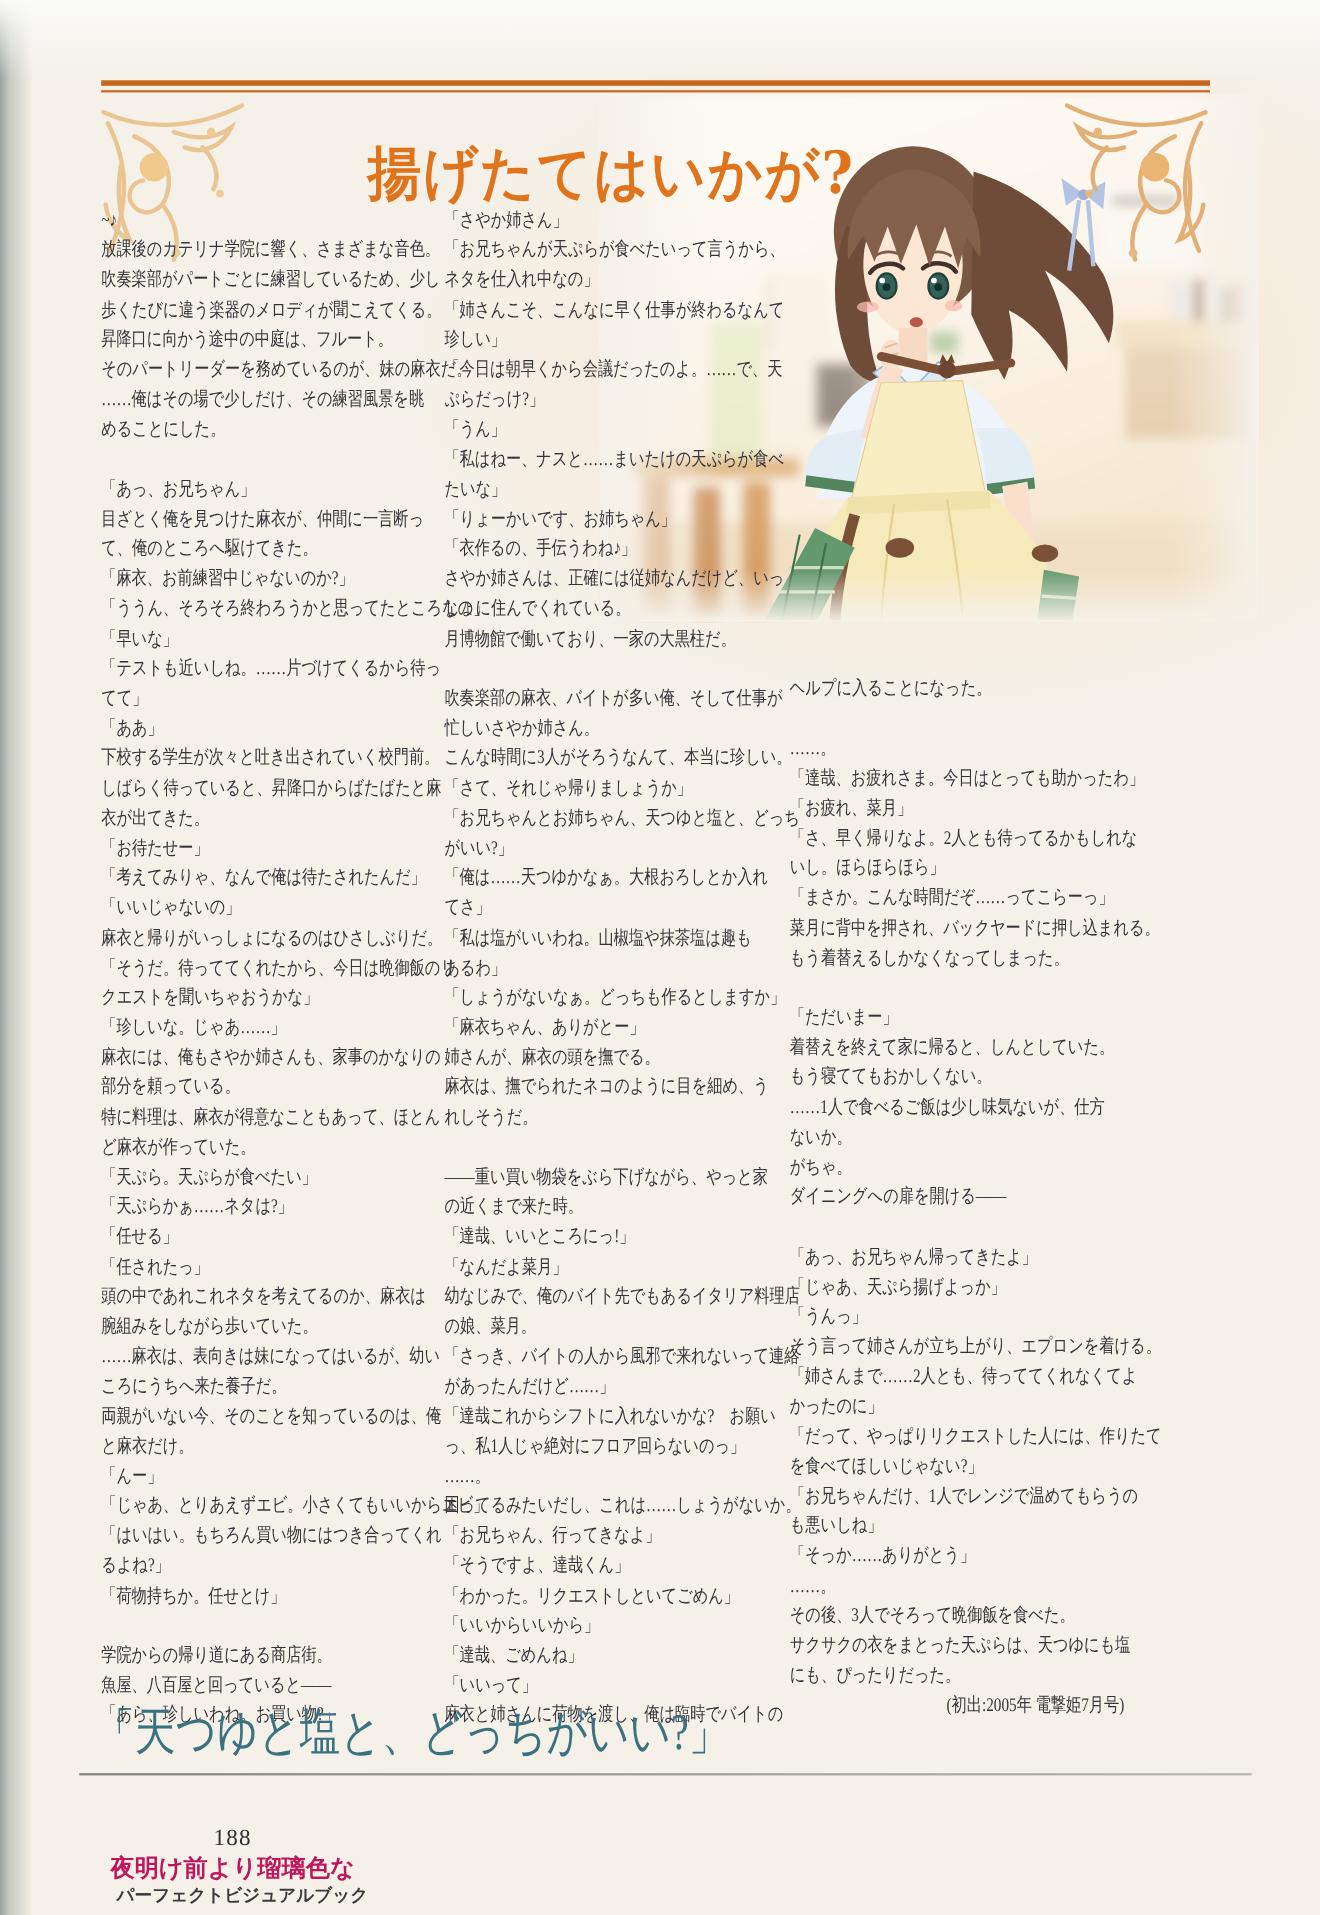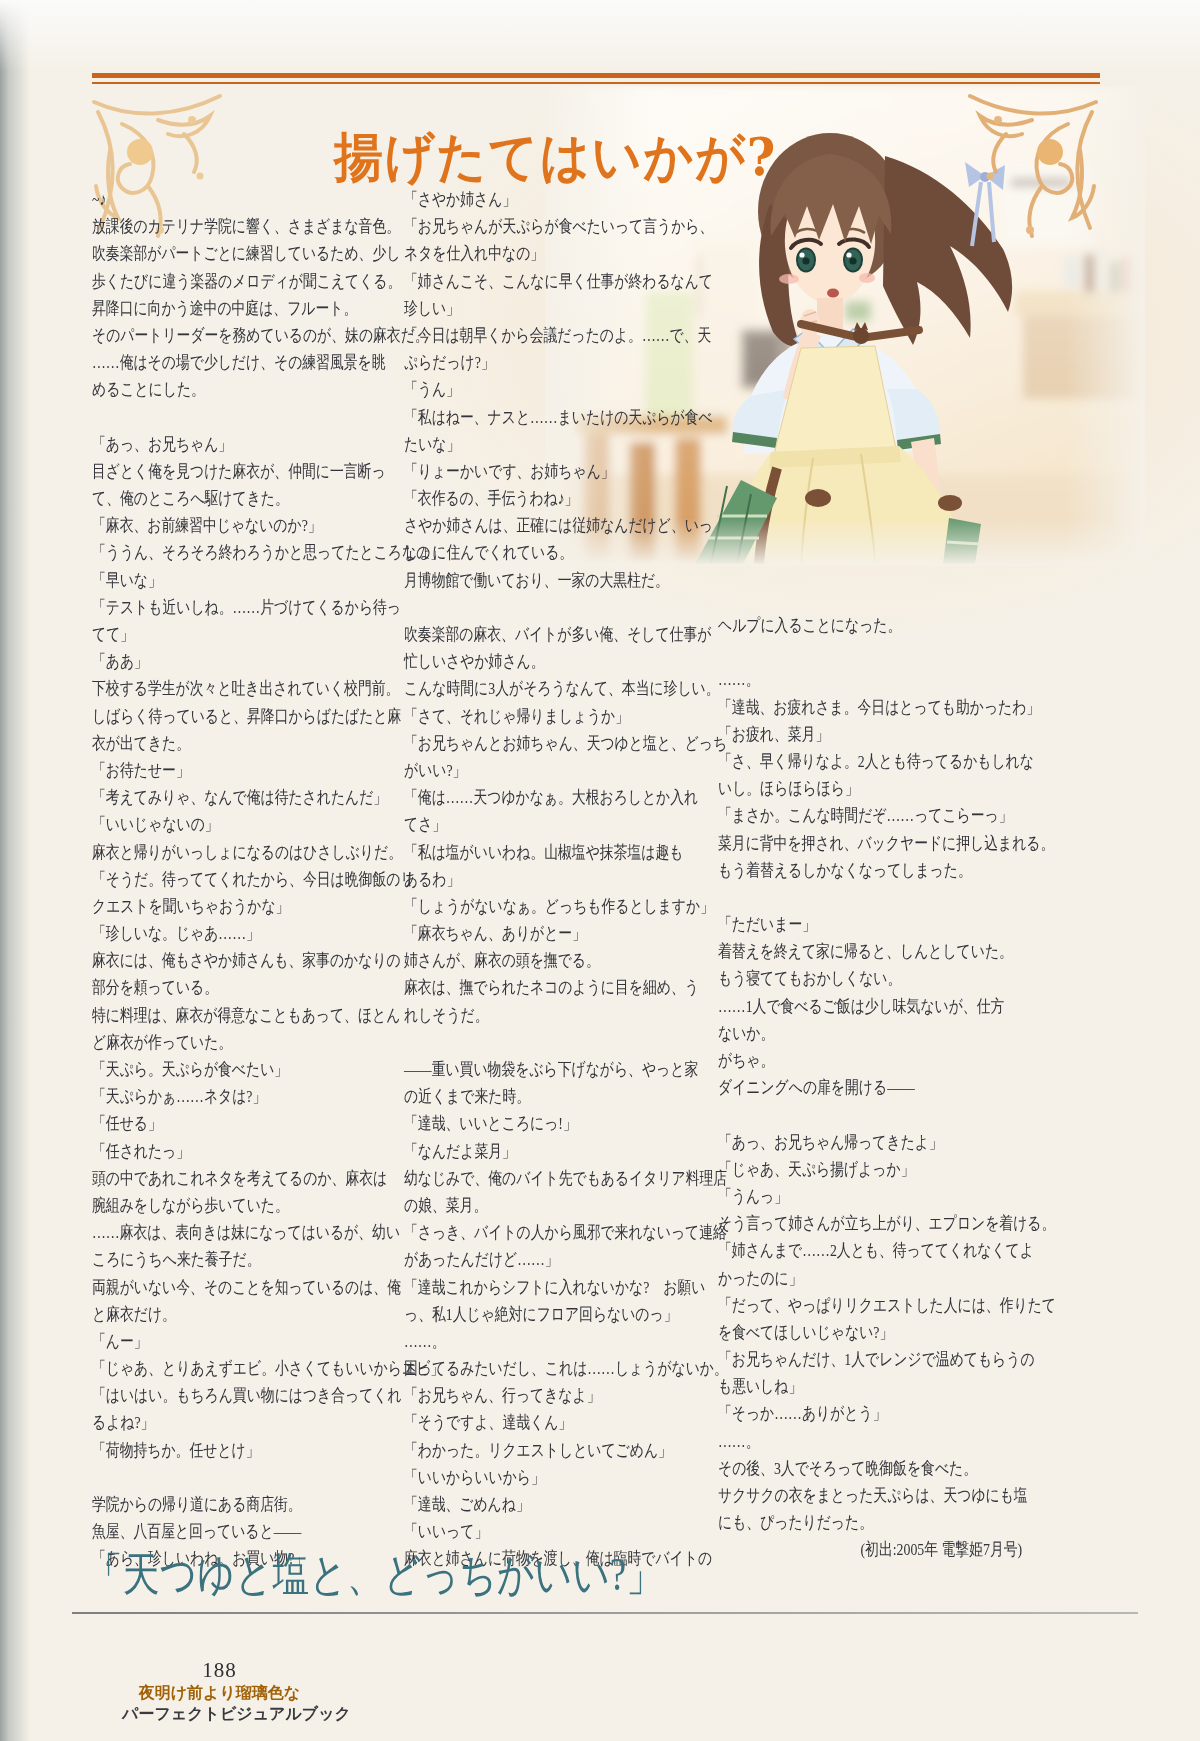--- a/index.html
+++ b/index.html
@@ -38,23 +38,23 @@
   
   .quote{position:absolute;left:86px;top:1544px;font-size:46px;color:#3a7280;
     white-space:nowrap;transform:scaleX(.8);transform-origin:left top;
     font-family:"Liberation Serif","DejaVu Serif",serif;}
   .quote-rule{position:absolute;left:72px;top:1612px;width:1066px;height:2px;
     background:linear-gradient(to right,#7f7f7c,#b8b8b3);}
   
   .footer{position:absolute;left:88px;top:1658px;display:flex;align-items:center;height:30px;flex-direction:column;}
   .footer .page-num{font-size:21px;color:#2f2f33;letter-spacing:1px;}
   .footer .divider{width:1px;height:26px;background:#6f6f6d;margin:0 12px 0 10px;}
-  .footer .series{font-size:16px;font-weight:bold;color:#a16207;
+  .footer .series{font-size:22px;font-weight:bold;color:#be185d;
     font-family:"Liberation Sans","DejaVu Sans",sans-serif;text-align:center;}
-  .footer .book{font-size:16px;font-weight:bold;color:#3a3a3e;margin-left:34px;
+  .footer .book{font-size:16px;font-weight:bold;color:#3a3a3e;margin-left:18px;
     font-family:Liberation Serif, serif;}
 </style>
 </head>
 <body>
 
 <div class="page">
 
   <div class="warm-wash"></div>
 
   <div class="illustration">

